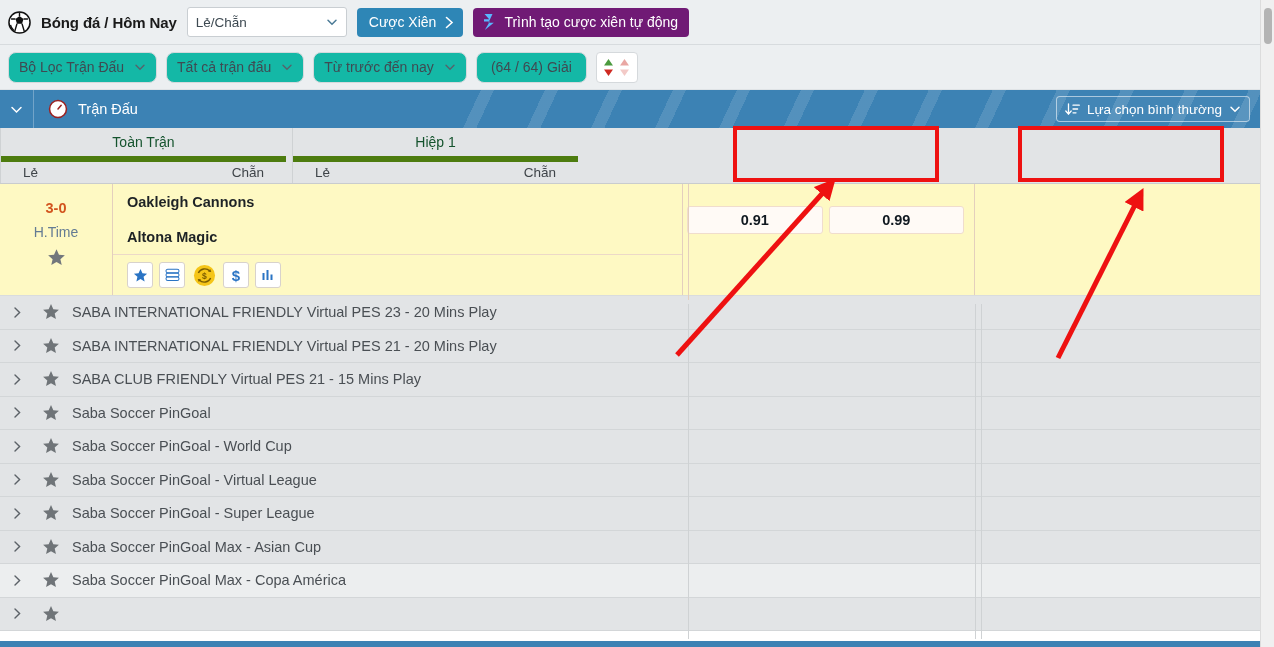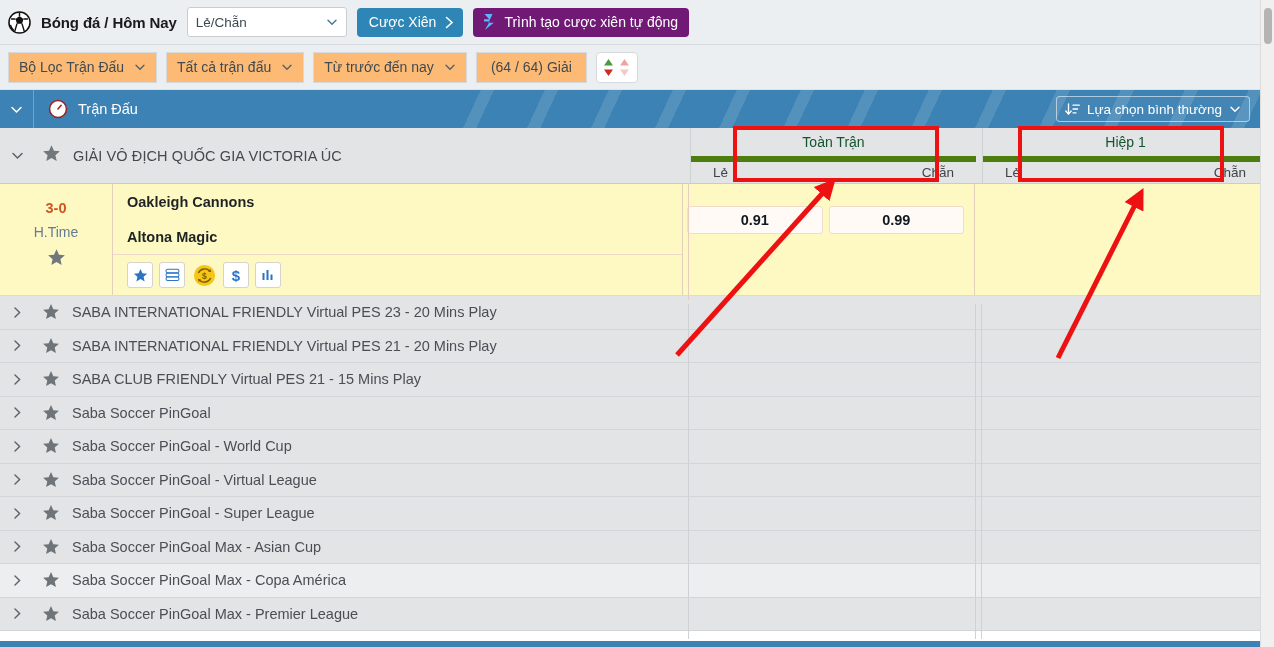--- a/index.html
+++ b/index.html
@@ -70,23 +70,23 @@
     height: 45px;
     background: #eceff1;
     display: flex;
     align-items: center;
     padding: 0 8px;
     gap: 9px;
     border-bottom: 1px solid #dfe3e6;
   }
   .fbtn {
     height: 31px;
-    background: #fdba74;
+    background: #14b8a6;
     border: 1px solid #d5d9dc;
-    border-radius: 0;
+    border-radius: 8px;
     display: flex; align-items: center;
     padding: 0 10px;
     gap: 10px;
     font-size: 14px;
     color: #3f4a52;
     white-space: nowrap;
     font-family: "Liberation Sans", sans-serif;
   }
   .fbtn.plain { padding: 0 14px; justify-content: center; }
   .sortbtn {
@@ -357,33 +357,20 @@
         <path d="M8 2.2 L14.3 2.2 M8 6 L12.6 6 M8 9.8 L11 9.8" stroke="#ffffff" stroke-width="1.3" stroke-linecap="round"></path>
       </svg>
       <span>Lựa chọn bình thường</span>
       <svg class="chev" viewBox="0 0 12 12">
         <path d="M2 4.3 L6 8.3 L10 4.3" stroke="#ffffff" stroke-width="1.5" fill="none" stroke-linecap="round"></path>
       </svg>
     </div>
   </div>
 
   <div class="colhead">
-    <div class="ch-left">
-      <div class="lchev">
-        <svg width="15" height="15" viewBox="0 0 15 15">
-          <path d="M3 5.5 L7.5 10 L12 5.5" stroke="#5c6268" stroke-width="1.5" fill="none" stroke-linecap="round"></path>
-        </svg>
-      </div>
-      <div class="lstar">
-        <svg width="19" height="19" viewBox="0 0 20 20">
-          <polygon points="10,1.2 12.6,7 18.8,7.6 14.1,11.8 15.5,17.9 10,14.7 4.5,17.9 5.9,11.8 1.2,7.6 7.4,7" fill="#72777c"></polygon>
-        </svg>
-      </div>
-      <div class="ltxt">GIẢI VÔ ĐỊCH QUỐC GIA VICTORIA ÚC</div>
-    </div>
 
     <div class="ch-group">
       <div class="gtitle">Toàn Trận</div>
       <div class="gsub">
         <span class="l">Lẻ</span>
         <span class="r">Chẵn</span>
       </div>
     </div>
     <div class="ch-gap"></div>
     <div class="ch-group">
@@ -575,21 +562,20 @@
       <div class="lr-chev">
         <svg width="13" height="13" viewBox="0 0 13 13">
           <path d="M4 2 L8.6 6.5 L4 11" stroke="#5c6268" stroke-width="1.4" fill="none" stroke-linecap="round"></path>
         </svg>
       </div>
       <div class="lr-star">
         <svg width="18" height="18" viewBox="0 0 20 20">
           <polygon points="10,1.2 12.6,7 18.8,7.6 14.1,11.8 15.5,17.9 10,14.7 4.5,17.9 5.9,11.8 1.2,7.6 7.4,7" fill="#6f7478"></polygon>
         </svg>
       </div>
-      <div class="lr-txt">Saba Soccer PinGoal Max - Premier League</div>
     </div>
   </div>
 </div>
 
 <svg class="svg-anno">
   <line x1="688.5" y1="304" x2="688.5" y2="639" stroke="#cfd2d4" stroke-width="1"></line>
   <line x1="975.5" y1="304" x2="975.5" y2="639" stroke="#cfd2d4" stroke-width="1"></line>
   <line x1="981.5" y1="304" x2="981.5" y2="639" stroke="#cfd2d4" stroke-width="1"></line>
   <line x1="688.5" y1="184" x2="688.5" y2="300" stroke="#e4cfbd" stroke-width="1"></line>
 </svg>

